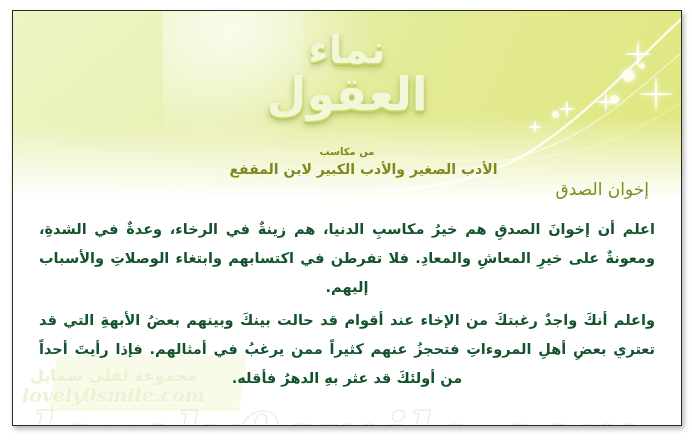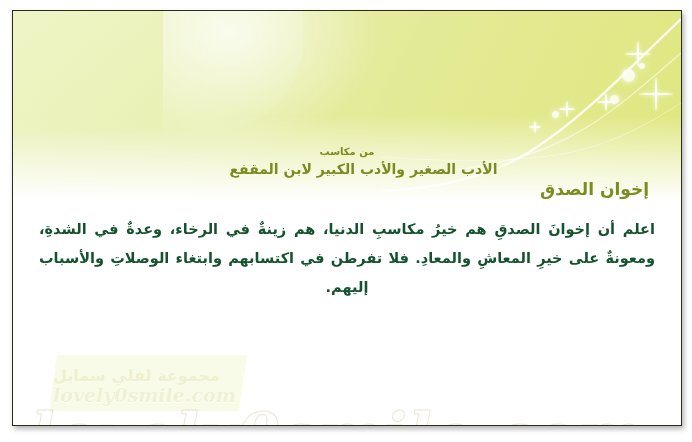--- a/index.html
+++ b/index.html
@@ -91,21 +91,21 @@
   .sub2{top:150px;font-size:14px;padding-left:33px;}
 
   
   .content{
     position:absolute;left:0;right:0;top:160px;bottom:0;
     padding:0 26px;
     box-sizing:border-box;
   }
   .section-title{
     color:#7c8d20;
-    font-size:17px;font-weight:bold;
+    font-size:17px;font-weight:normal;
     text-align:right;
     margin:8px 6px 16px 0;
   }
   .para{
     color:#14532d;
     font-size:14.5px;
     font-weight:bold;
     line-height:29px;
     text-align:justify;
     text-align-last:center;
@@ -119,22 +119,22 @@
     position:absolute;left:18px;top:228px;
     font-family:"DejaVu Serif","Liberation Serif",serif;
     font-style:italic;font-weight:bold;font-size:62px;
     color:transparent;
     -webkit-text-stroke:1px rgba(205,196,150,.40);
     letter-spacing:1px;
     white-space:nowrap;
     pointer-events:none;z-index:1;
   }
   .footer-logo{
-    position:absolute;left:40px;bottom:18px;
-    text-align:left;pointer-events:none;
+    position:absolute;left:9px;bottom:18px;
+    text-align:center;pointer-events:none;
     line-height:1.15;
   }
   .footer-ar{
     font-size:16px;font-weight:bold;color:#eef0cf;
     text-shadow:0 1px 0 #fbfbee;
     direction:rtl;
   }
   .footer-en{
     font-family:"DejaVu Serif","Liberation Serif",serif;
     font-style:italic;font-weight:bold;font-size:19px;
@@ -167,31 +167,36 @@
       <div class="spark" style="right:30px;top:30px;width:26px;height:26px;"></div>
       <div class="spark" style="right:8px;top:66px;width:34px;height:34px;"></div>
       <div class="spark" style="right:66px;top:82px;width:18px;height:18px;"></div>
       <div class="spark" style="right:106px;top:90px;width:16px;height:16px;"></div>
       <div class="spark" style="right:140px;top:110px;width:12px;height:12px;"></div>
       <div class="dot" style="right:46px;top:58px;width:13px;height:13px;"></div>
       <div class="dot" style="right:36px;top:52px;width:6px;height:6px;"></div>
       <div class="dot" style="right:62px;top:84px;width:9px;height:9px;"></div>
       <div class="dot" style="right:122px;top:100px;width:7px;height:7px;"></div>
 
+      <div class="logo-wrap">
+        <div class="logo-line1">نماء</div>
+        <div class="logo-line2">العقول</div>
+      </div>
 
       <div class="sub1">من مكاسب</div>
       <div class="sub2">الأدب الصغير والأدب الكبير لابن المقفع</div>
     </div>
 
     <div class="content">
       <div class="wm-big">lovely0smile.com</div>
 
       <h2 class="section-title">إخوان الصدق</h2>
 
       <p class="para p1">اعلم أن إخوانَ الصدقِ هم خيرُ مكاسبِ الدنيا، هم زينةٌ في الرخاء، وعدةٌ في الشدةِ، ومعونةٌ على خيرِ المعاشِ والمعادِ. فلا تفرطن في اكتسابهم وابتغاء الوصلاتِ والأسباب إليهم.</p>
+      <p class="para p2">واعلم أنكَ واجدٌ رغبتكَ من الإخاء عند أقوام قد حالت بينكَ وبينهم بعضُ الأبهةِ التي قد تعتري بعضِ أهلِ المروءاتِ فتحجزُ عنهم كثيراً ممن يرغبُ في أمثالهم. فإذا رأيتَ أحداً من أولئكَ قد عثر بهِ الدهرُ فأقله.</p>
     </div>
 
     <div class="footer-blob"></div>
     <div class="footer-logo">
       <div class="footer-ar">مجموعة لفلي سمايل</div>
       <div class="footer-en">lovely0smile.com</div>
     </div>
 
   </div>
 </div>

